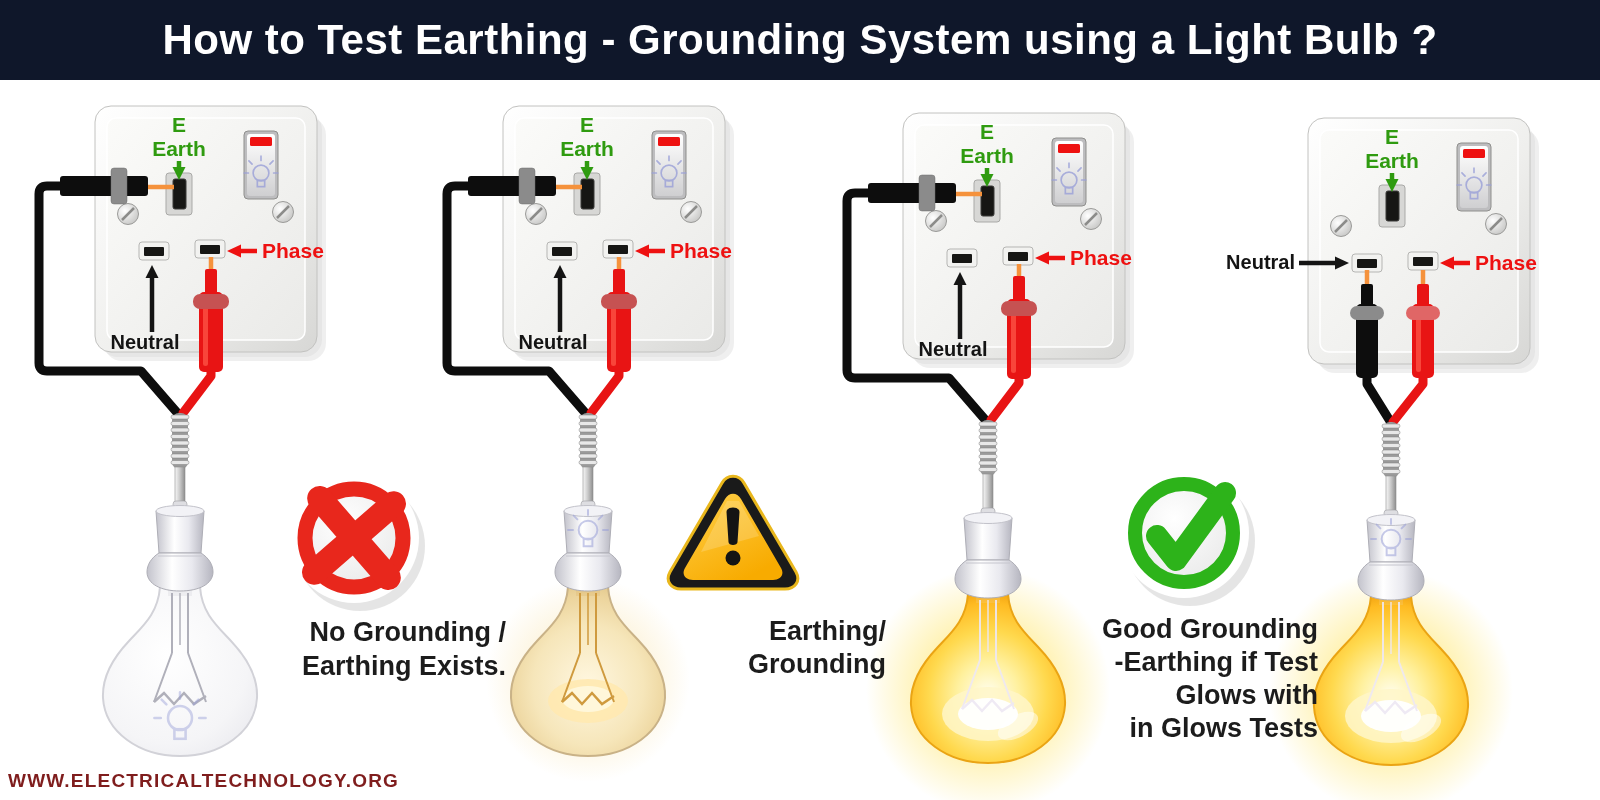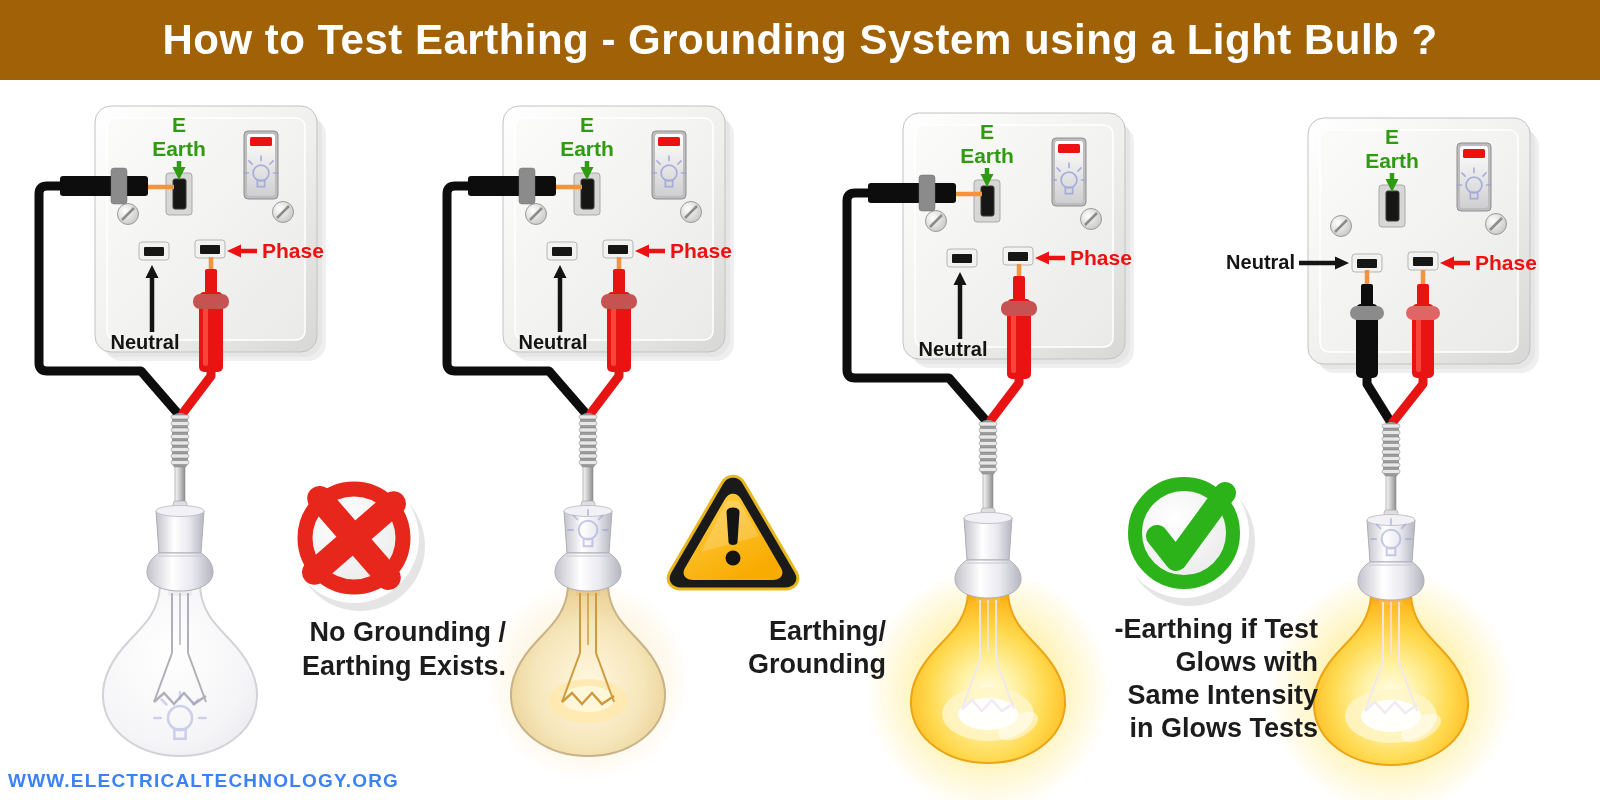--- a/index.html
+++ b/index.html
@@ -1,24 +1,24 @@
 <!DOCTYPE html>
 <html><head>
 <meta charset="utf-8">
 <style>
   html,body{margin:0;padding:0;background:#ffffff;}
   .stage{position:relative;width:1600px;height:800px;background:#ffffff;overflow:hidden;
          font-family:"Liberation Sans",sans-serif;}
-  .title-bar{position:absolute;left:0;top:0;width:1600px;height:80px;background:#a16207;
+  .title-bar{position:absolute;left:0;top:0;width:1600px;height:80px;background:#0f172a;
              display:flex;align-items:center;justify-content:center;}
   .title-bar h1{margin:0;color:#ffffff;font-size:42px;font-weight:700;letter-spacing:.5px;white-space:nowrap;}
   .diagram{position:absolute;left:0;top:80px;width:1600px;height:720px;}
   .caption{position:absolute;text-align:right;font-weight:700;color:#1c1c1c;font-size:27px;line-height:33px;}
   .watermark{position:absolute;left:8px;top:770px;font-size:19px;font-weight:700;
-             letter-spacing:1.2px;color:#3b82f6;}
+             letter-spacing:1.2px;color:#7f1d1d;}
   .t-green{fill:#2f9b10;font:700 21px "Liberation Sans",sans-serif;}
   .t-red{fill:#ee1111;font:700 21px "Liberation Sans",sans-serif;}
   .t-black{fill:#141414;font:700 20px "Liberation Sans",sans-serif;}
 </style>
 </head>
 <body>
 
 <div class="stage">
 
   <header class="title-bar">
@@ -368,20 +368,20 @@
 
   <div class="caption" style="left:206px;top:615px;width:300px;line-height:34px">
     <div>No Grounding /</div>
     <div>Earthing Exists.</div>
   </div>
   <div class="caption" style="left:586px;top:615px;width:300px">
     <div>Earthing/</div>
     <div>Grounding</div>
   </div>
   <div class="caption" style="left:1018px;top:613px;width:300px">
+    <div>Good Grounding</div>
     <div>-Earthing if Test</div>
     <div>Glows with</div>
-    <div>Same Intensity</div>
     <div>in Glows Tests</div>
   </div>
 
   <div class="watermark">WWW.ELECTRICALTECHNOLOGY.ORG</div>
 </div>
 
 </body></html>

